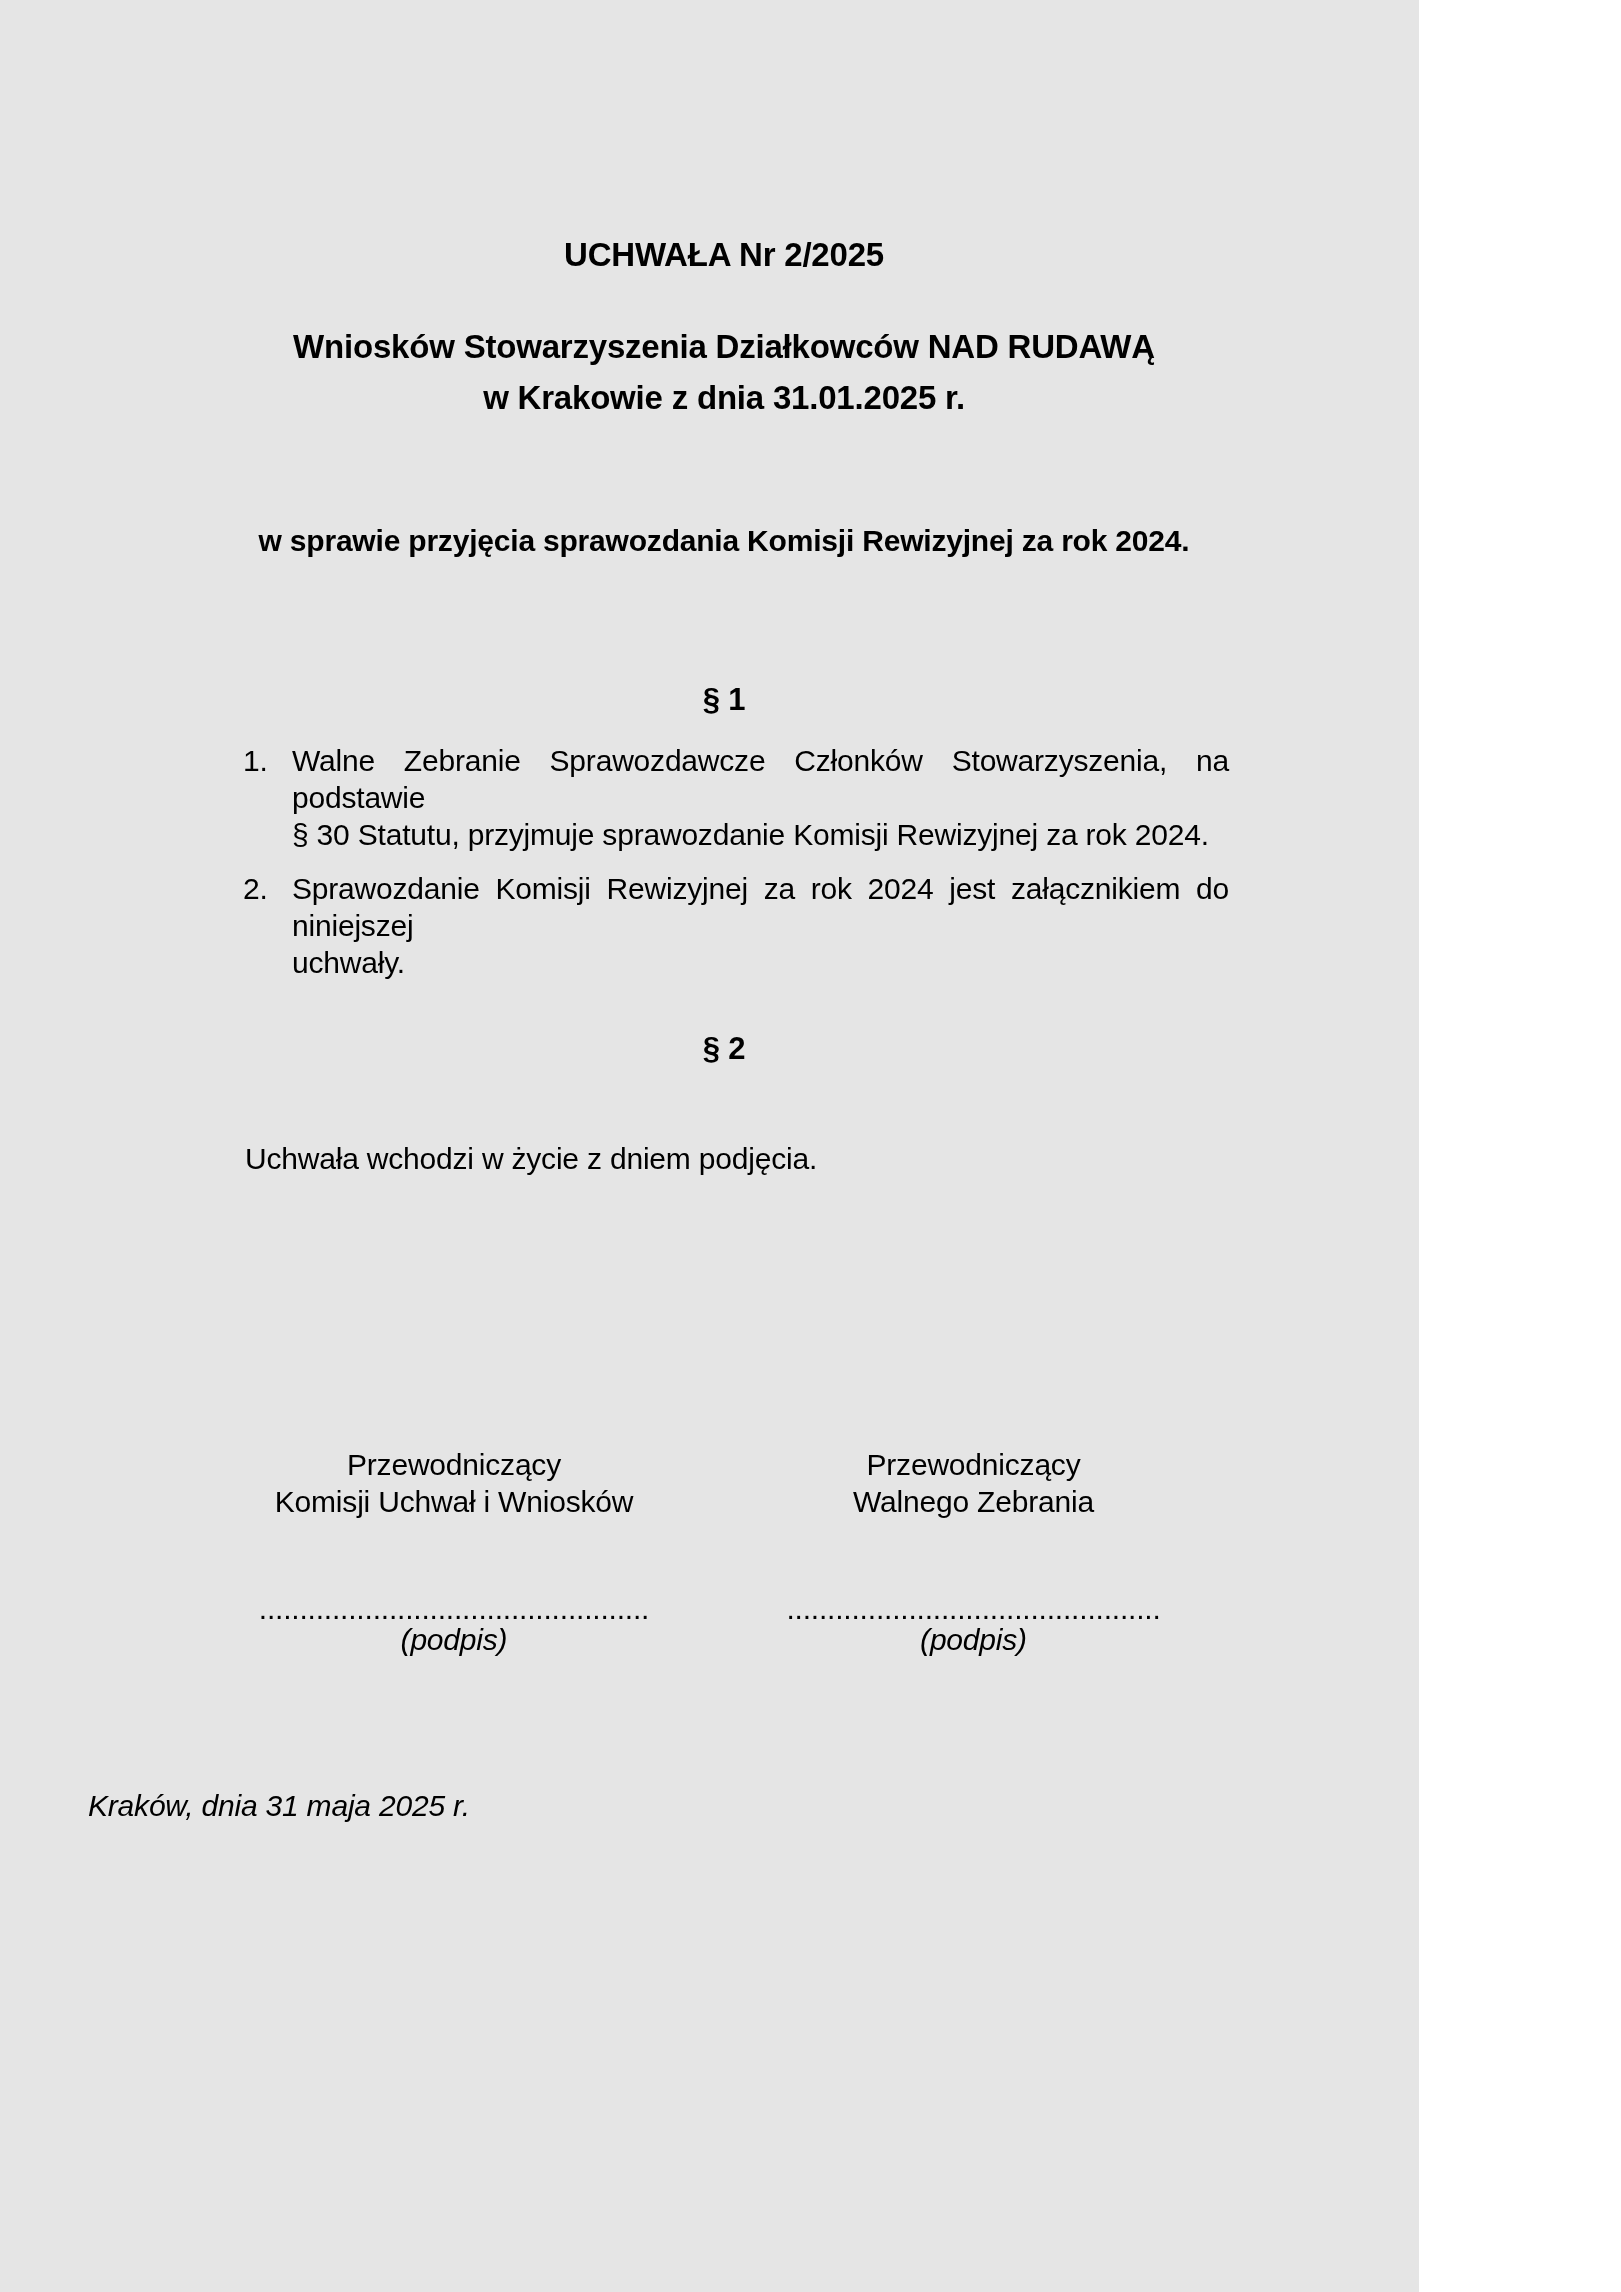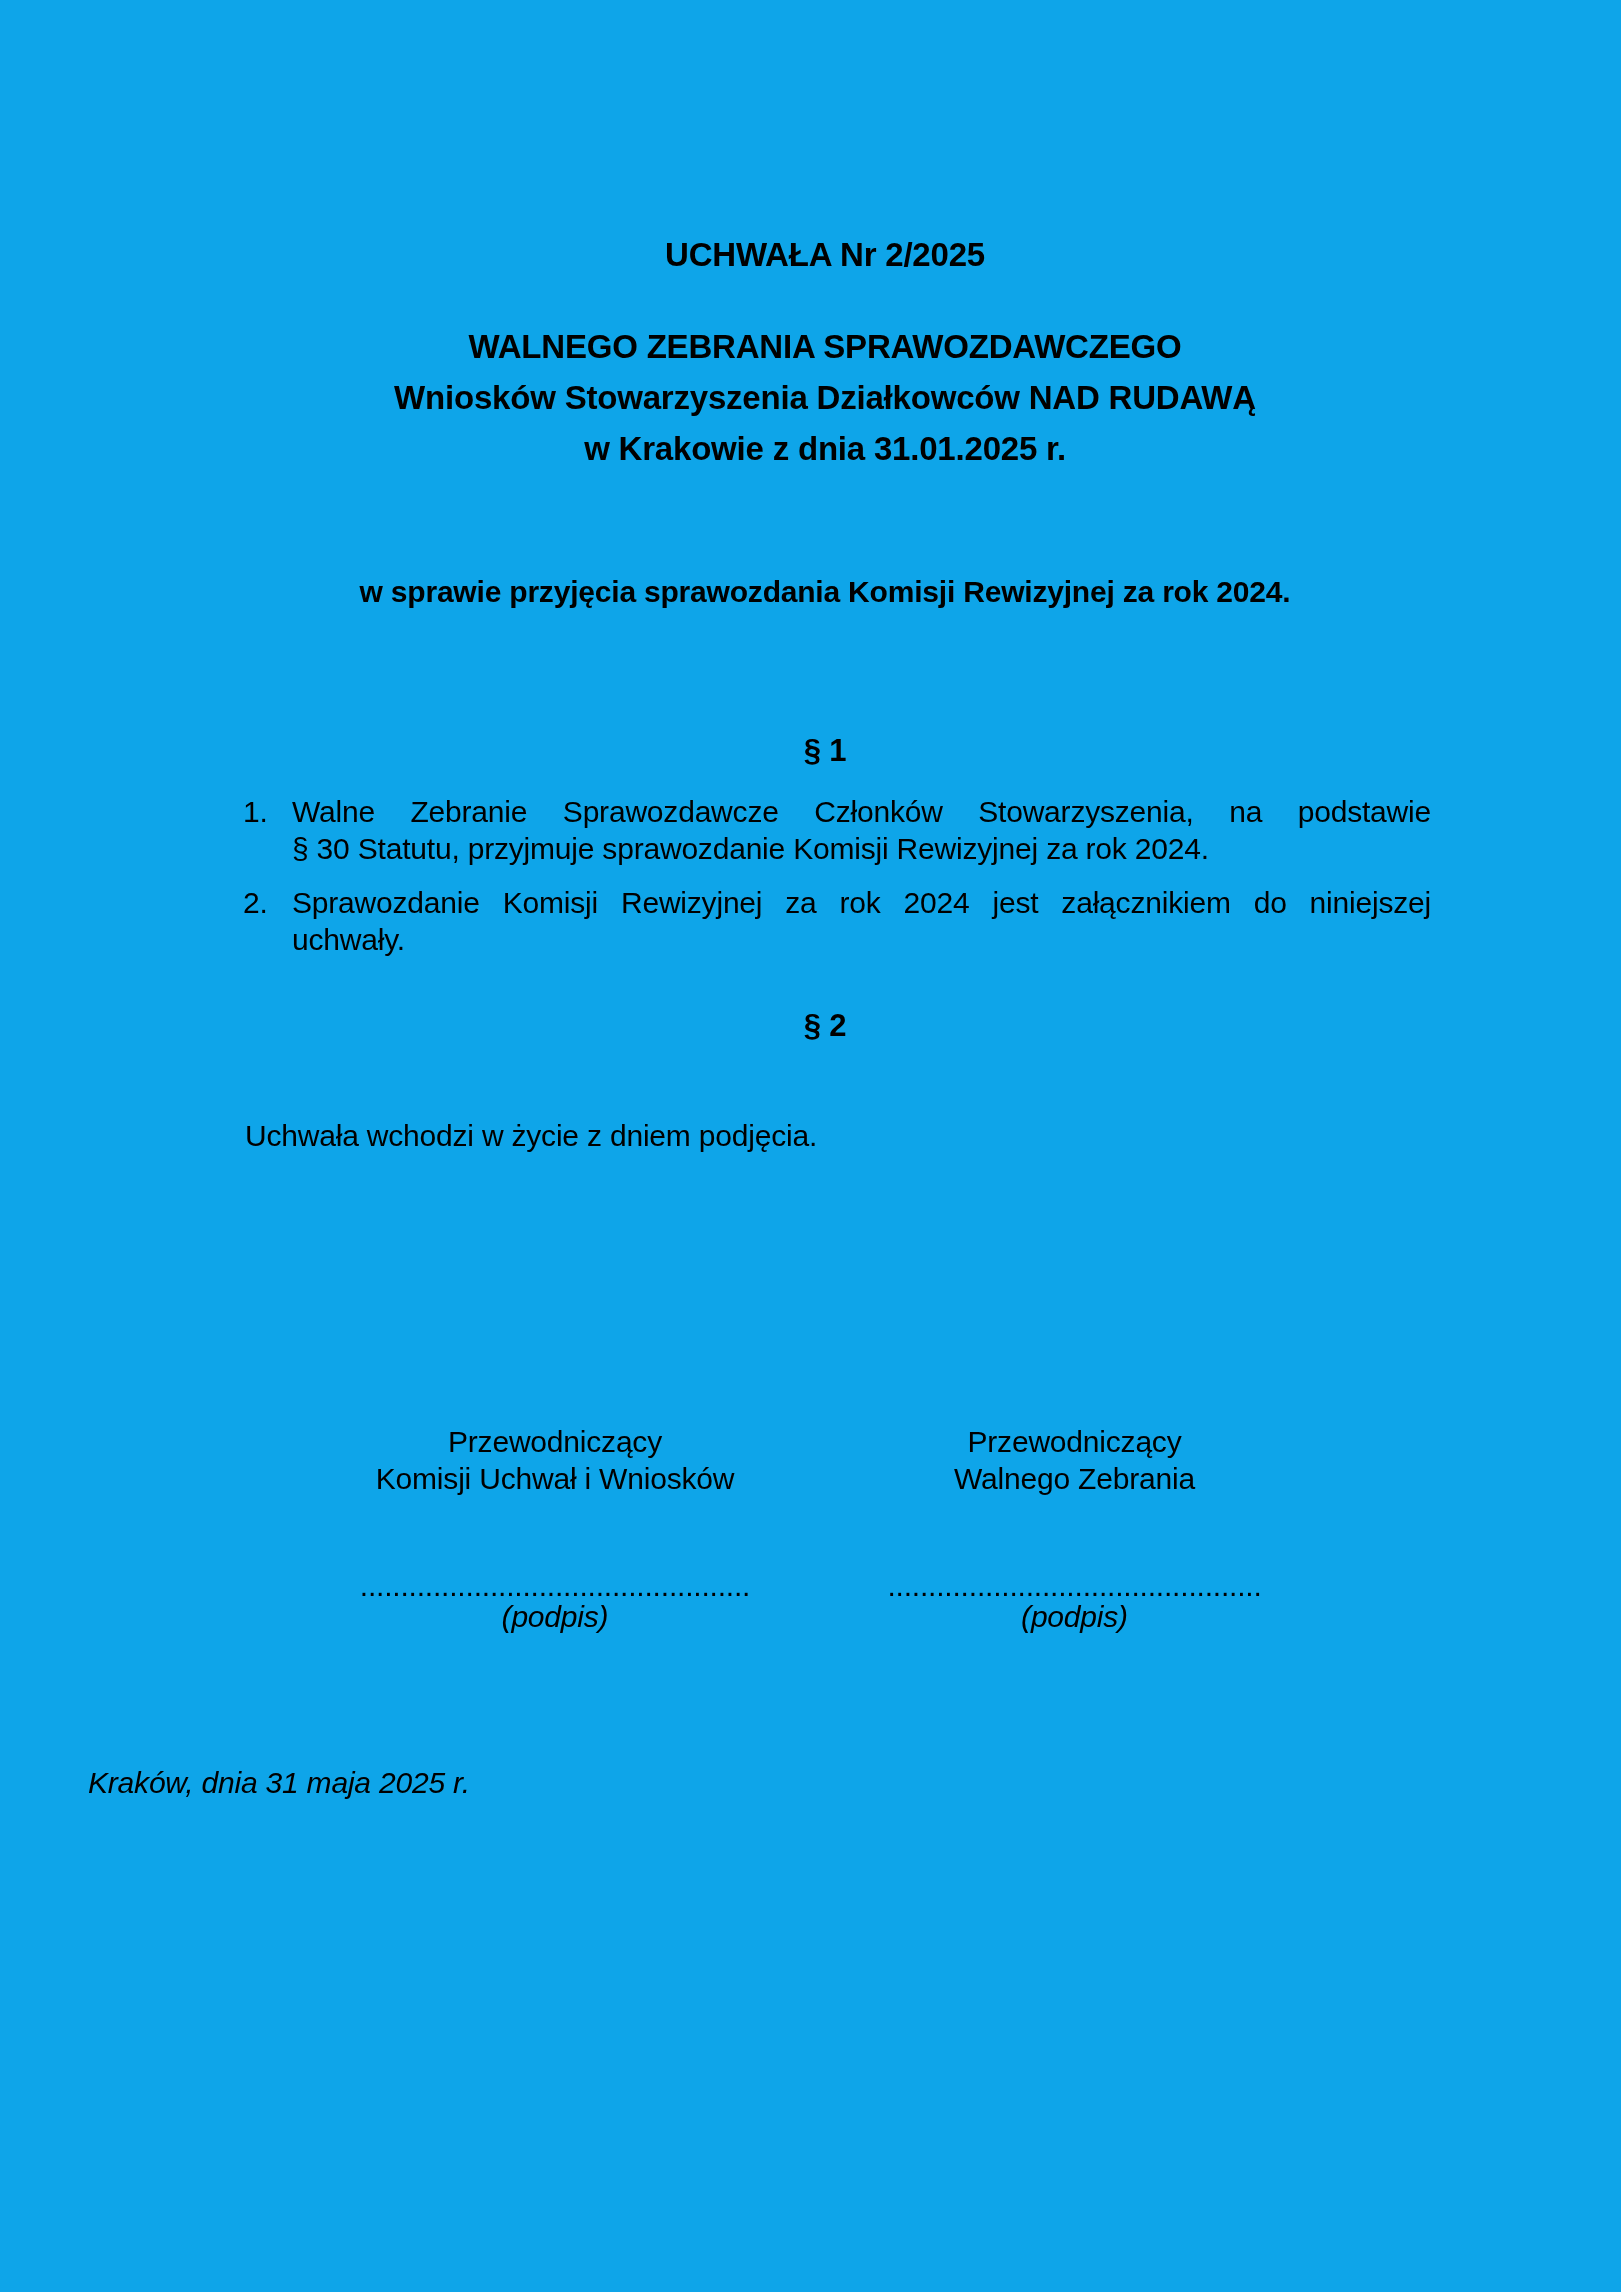--- a/index.html
+++ b/index.html
@@ -1,23 +1,23 @@
 <!DOCTYPE html>
 <html lang="pl"><head>
 <meta charset="utf-8">
 <style>
   * { margin: 0; padding: 0; box-sizing: border-box; }
   html, body { background: #ffffff; }
   body { font-family: "Liberation Sans", sans-serif; color: #000000; }
 
   .page {
     position: relative;
-    width: 1621px;
+    width: 1419px;
     height: 2293px;
-    background: #0ea5e9;
+    background: #e5e5e5;
     overflow: hidden;
     padding-top: 235px;
     letter-spacing: -0.2px;
   }
 
   
   .centered { text-align: center; padding-left: 29px; }
 
   .doc-title {
     font-size: 33px;
@@ -102,21 +102,20 @@
   }
 </style>
 </head>
 <body>
 
 <div class="page">
 
   <div class="doc-title centered">UCHWAŁA Nr 2/2025</div>
 
   <div class="doc-heading centered">
-    <div>WALNEGO ZEBRANIA SPRAWOZDAWCZEGO</div>
     <div>Wniosków Stowarzyszenia Działkowców NAD RUDAWĄ</div>
     <div>w Krakowie z dnia 31.01.2025 r.</div>
   </div>
 
   <div class="subject centered">w sprawie przyjęcia sprawozdania Komisji Rewizyjnej za rok 2024.</div>
 
   <div class="section-mark s1 centered">§ 1</div>
 
   <ol class="items">
     <li class="item">

